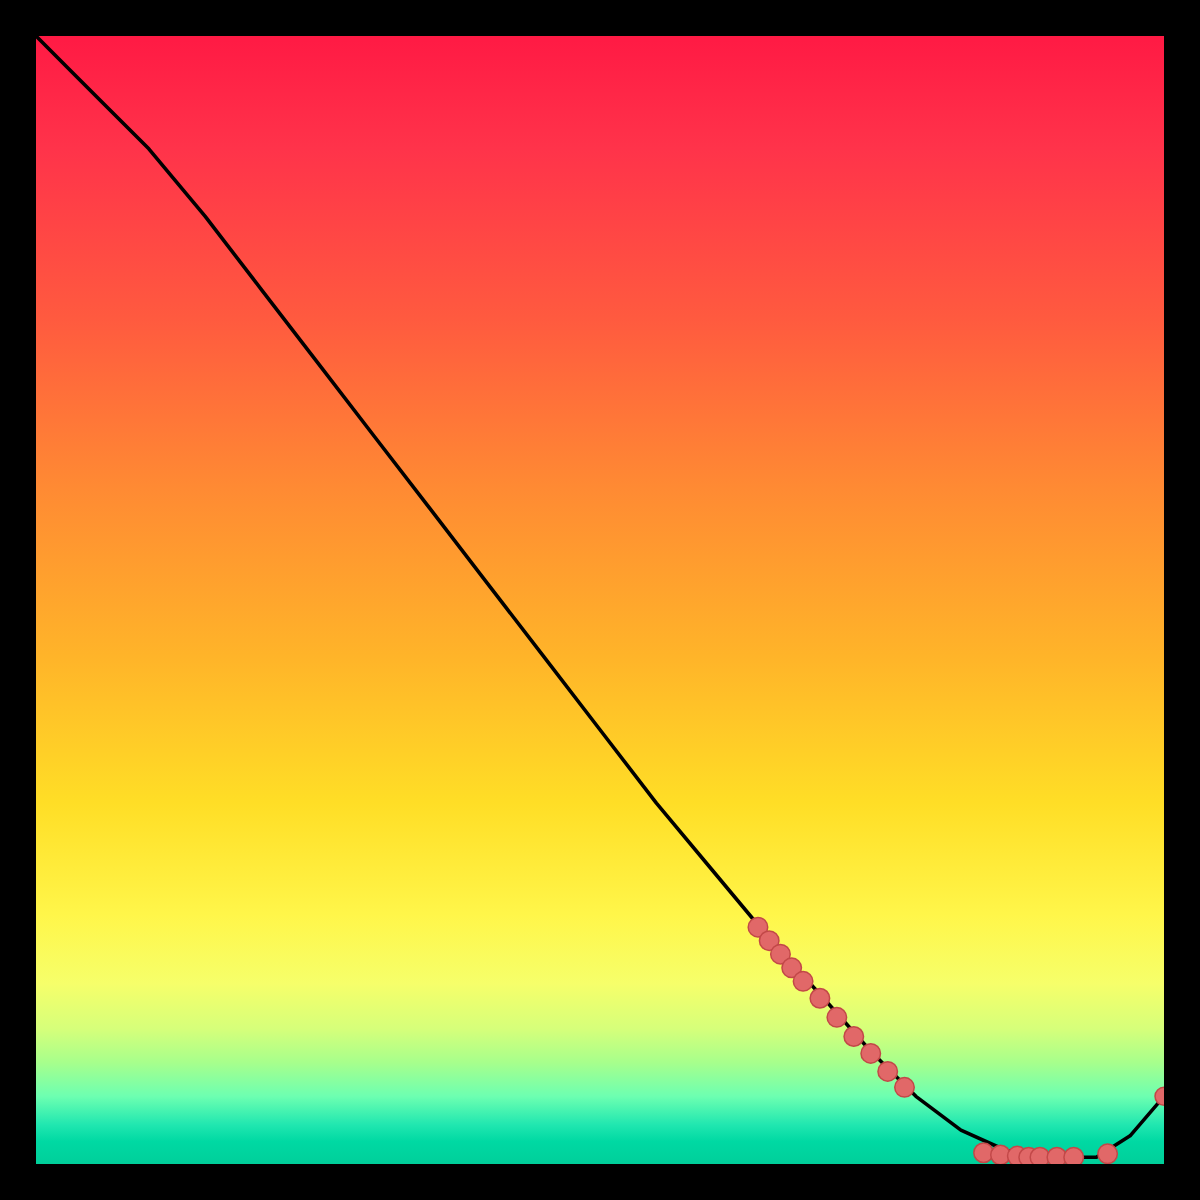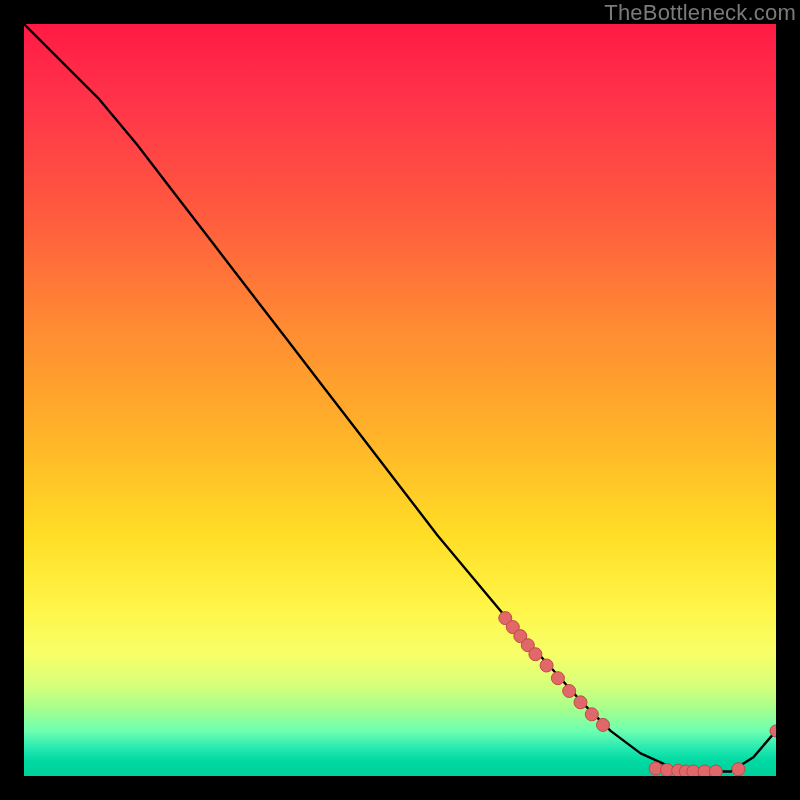--- a/index.html
+++ b/index.html
@@ -59,21 +59,20 @@
     position: absolute;
     inset: 0;
     width: 100%;
     height: 100%;
   }
 </style>
 </head>
 <body>
 
 <div class="stage">
-  <div class="watermark">TheBottleneck.com</div>
 
   <div class="plot">
     <div class="gradient"></div>
     <svg class="overlay" viewBox="0 0 752 752" preserveAspectRatio="none">
       <path id="curve-path" fill="none" stroke="#000000" stroke-width="2.4" stroke-linejoin="round" stroke-linecap="round" d="M0.0 0.0 L22.6 22.6 L45.1 45.1 L75.2 75.2 L112.8 120.3 L150.4 169.2 L188.0 218.1 L225.6 267.0 L263.2 315.8 L300.8 364.7 L338.4 413.6 L376.0 462.5 L413.6 511.4 L451.2 556.5 L488.8 601.6 L526.4 643.0 L556.5 676.8 L586.6 706.9 L616.6 729.4 L646.7 743.0 L676.8 747.5 L706.9 747.5 L729.4 733.2 L752.0 706.9"></path>
       <g id="markers-group">
           <circle cx="481.3" cy="594.1" r="6.5" fill="#e16868" stroke="#c24848" stroke-width="1"></circle>
           <circle cx="488.8" cy="603.1" r="6.5" fill="#e16868" stroke="#c24848" stroke-width="1"></circle>
           <circle cx="496.3" cy="612.1" r="6.5" fill="#e16868" stroke="#c24848" stroke-width="1"></circle>
           <circle cx="503.8" cy="621.2" r="6.5" fill="#e16868" stroke="#c24848" stroke-width="1"></circle>

